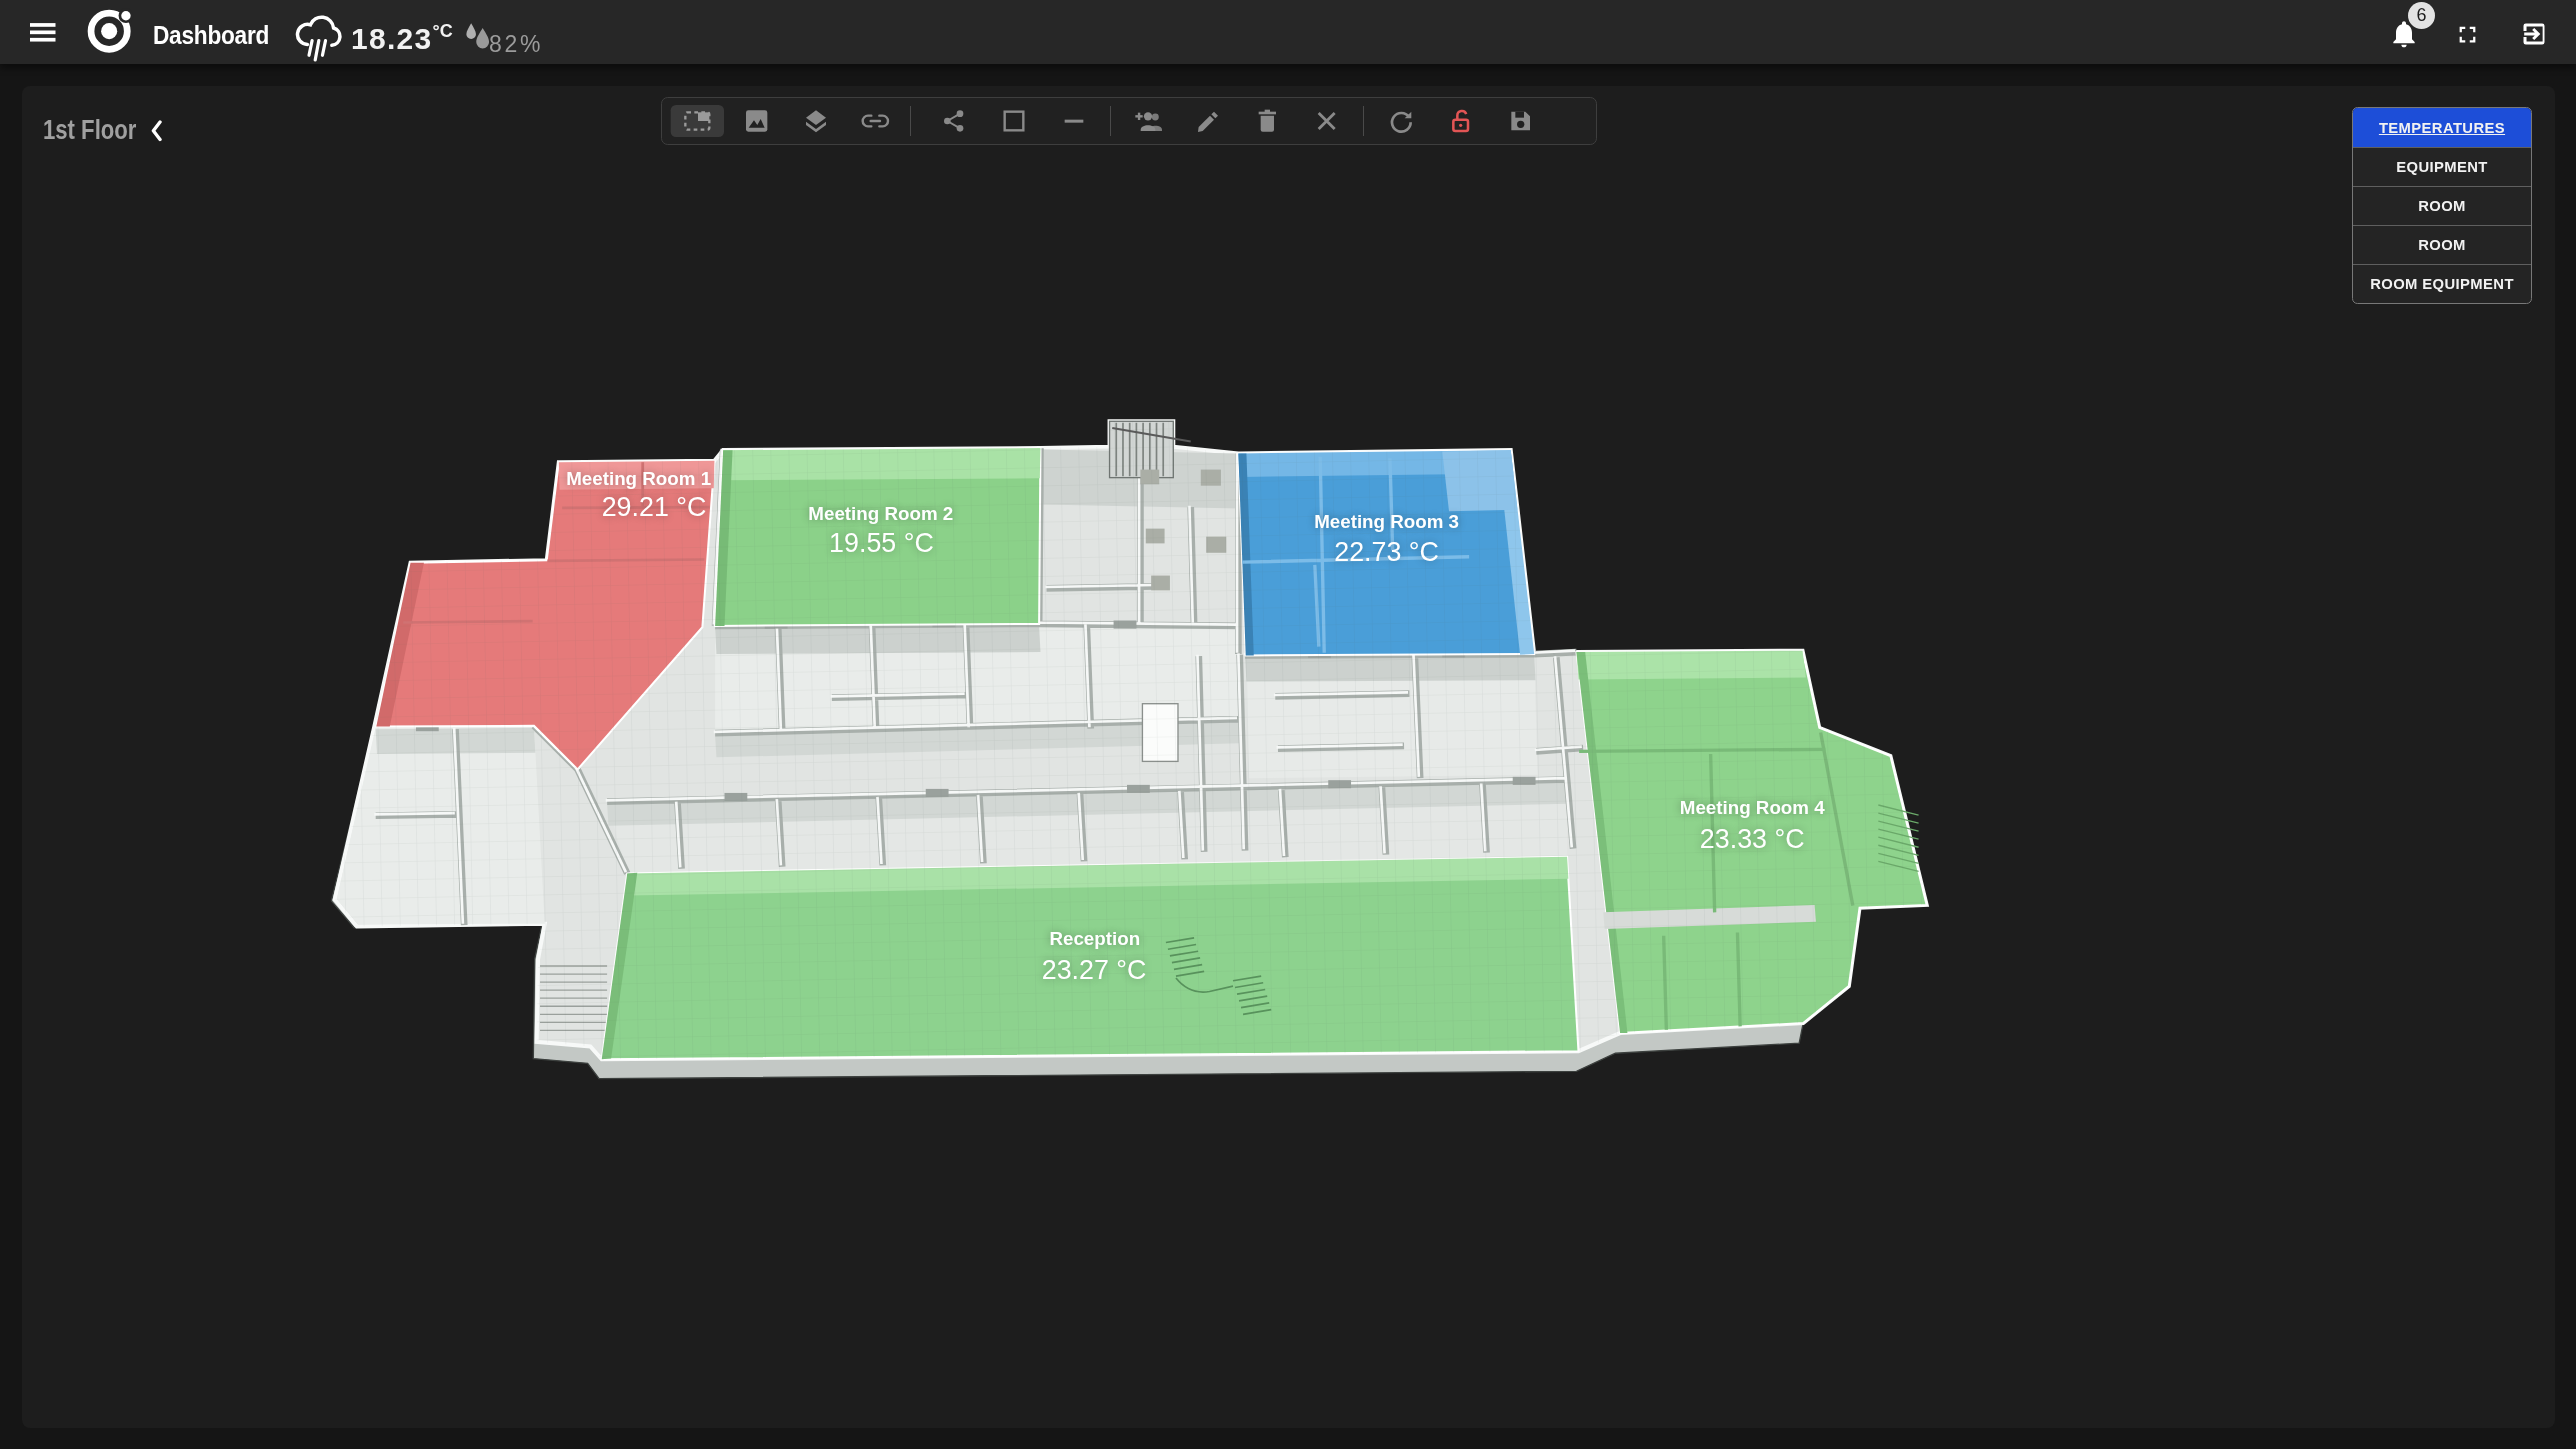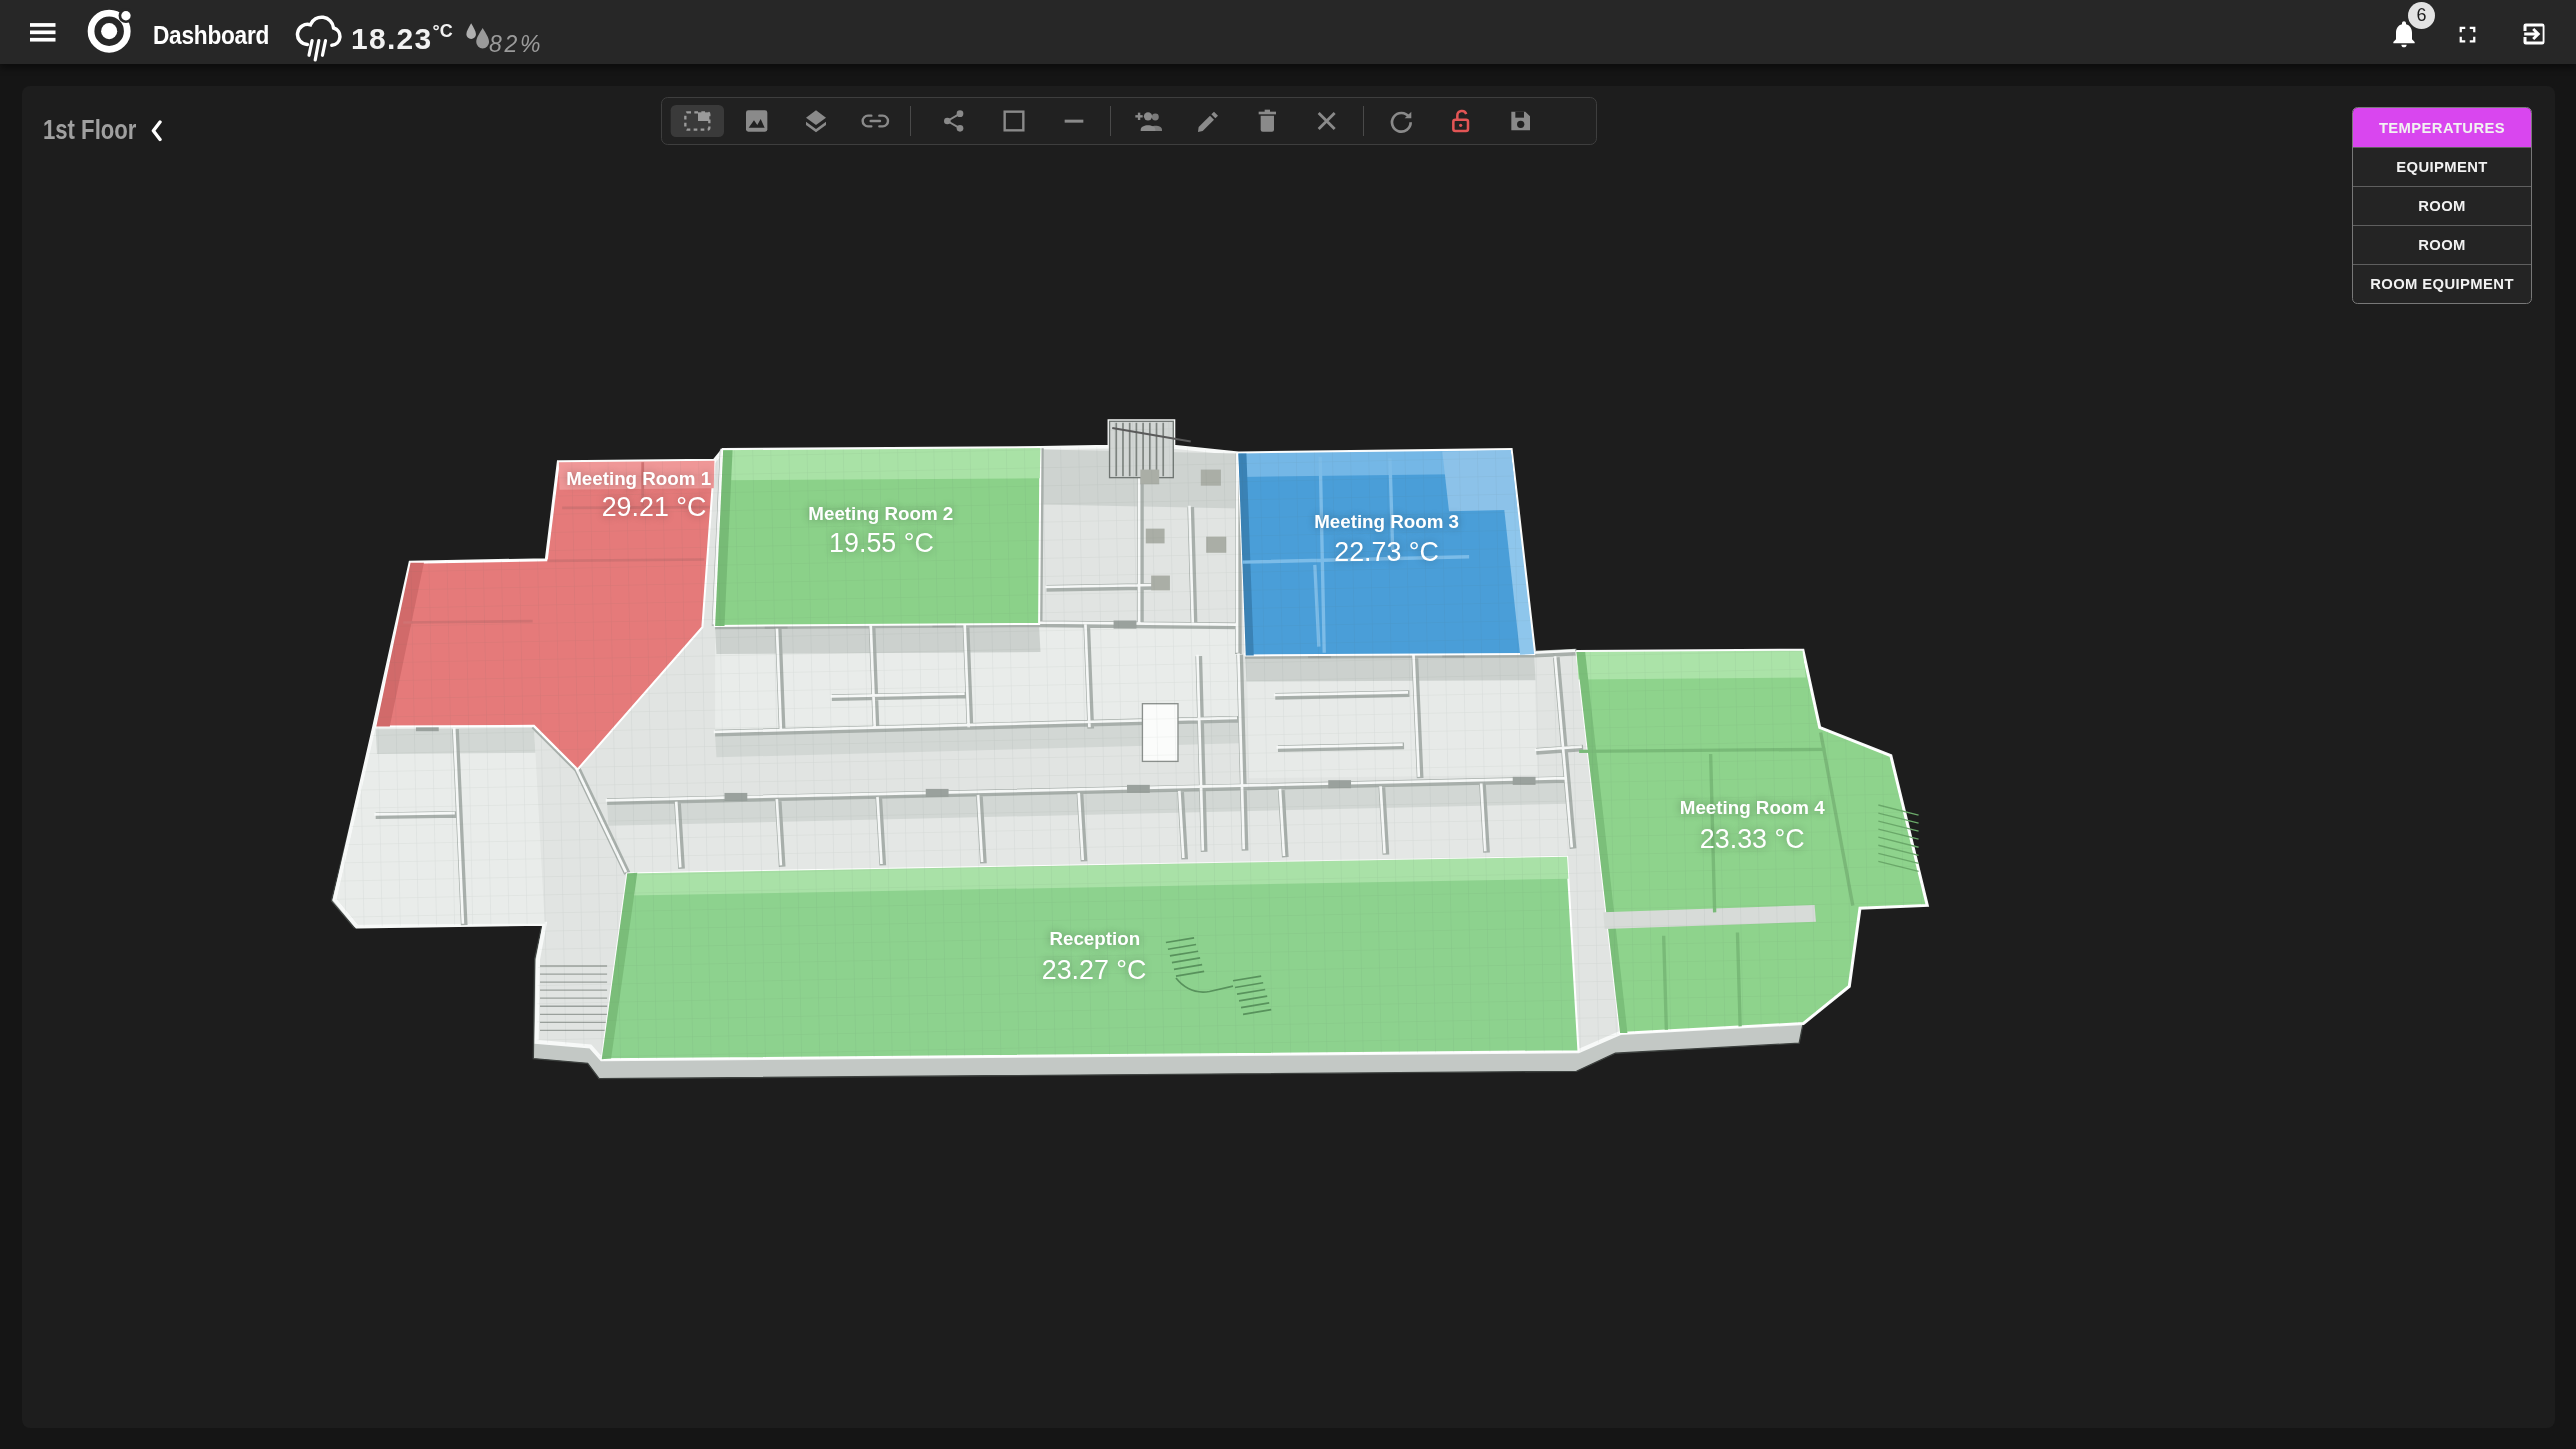--- a/index.html
+++ b/index.html
@@ -4,29 +4,29 @@
 <style>
   html,body{margin:0;padding:0;background:#161616;width:2576px;height:1449px;overflow:hidden;}
   *{box-sizing:border-box;font-family:"Liberation Sans", sans-serif;}
   #page{position:relative;width:2576px;height:1449px;background:#151515;}
   #topbar{position:absolute;left:0;top:0;width:2576px;height:64px;background:#272727;box-shadow:0 4px 6.7px rgba(0,0,0,0.45);}
   #panel{position:absolute;left:21.5px;top:86px;width:2533px;height:1342px;background:#1d1d1d;border-radius:8px;}
   .abs{position:absolute;}
   #dashtxt{left:153px;top:21px;font-size:25.5px;font-weight:bold;color:#fff;letter-spacing:-0.3px;transform:scaleX(0.89);transform-origin:left;}
   #temptxt{left:351px;top:21px;font-size:30px;font-weight:700;color:#f2f2f2;letter-spacing:1.3px;}
   #tempsup{font-size:18px;vertical-align:12px;letter-spacing:0;}
-  #humtxt{left:489px;top:31px;font-size:23px;color:#9b9b9b;letter-spacing:2.7px;font-style:italic;}
+  #humtxt{left:489px;top:31px;font-size:23px;color:#9b9b9b;letter-spacing:2.7px;}
   #floor1{left:43px;top:114px;font-size:28px;font-weight:600;color:#a0a0a0;transform:scaleX(0.79);transform-origin:left;}
   #toolbar{left:661px;top:97px;width:936px;height:48px;border:1.3px solid #3e3e3e;border-radius:6.7px;background:#212121;}
   .sep{position:absolute;top:106px;width:1.3px;height:29.5px;background:#4a4a4a;}
   #rightpanel{left:2352px;top:107px;width:180px;height:197px;border:1.3px solid #787878;border-radius:5.4px;overflow:hidden;background:#242424;}
   .rbtn{width:100%;height:39px;display:flex;align-items:center;justify-content:center;
         color:#f2f2f2;font-size:14.8px;font-weight:600;letter-spacing:0.4px;border-top:1.3px solid #5f5f5f;}
   .rbtn:first-child{border-top:none;}
-  .rbtn.active{background:#d946ef;}
+  .rbtn.active{background:#1d4ed8;text-decoration:underline;}
   .lbl{fill:#ffffff;text-anchor:middle;}
 </style>
 </head>
 <body>
 <div id="page">
   <div id="panel"></div>
 
   <svg class="abs" style="left:0;top:0" width="2576" height="1449" viewBox="0 0 3840 2160">
     <defs>
       <pattern id="tile" width="27" height="27" patternUnits="userSpaceOnUse" patternTransform="rotate(-1.2)">

